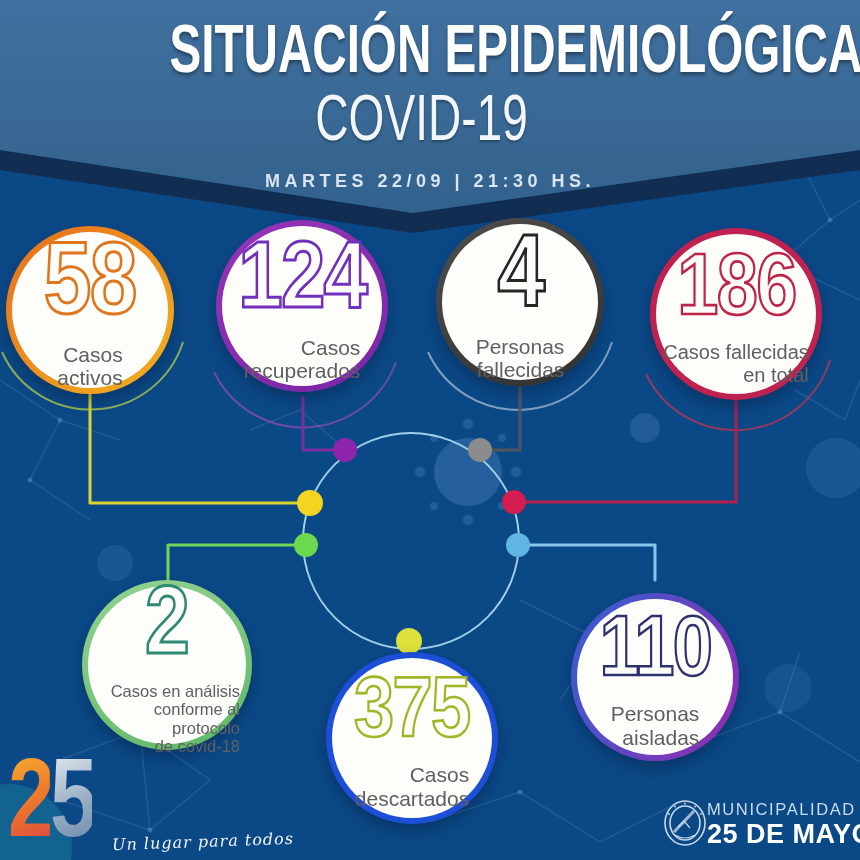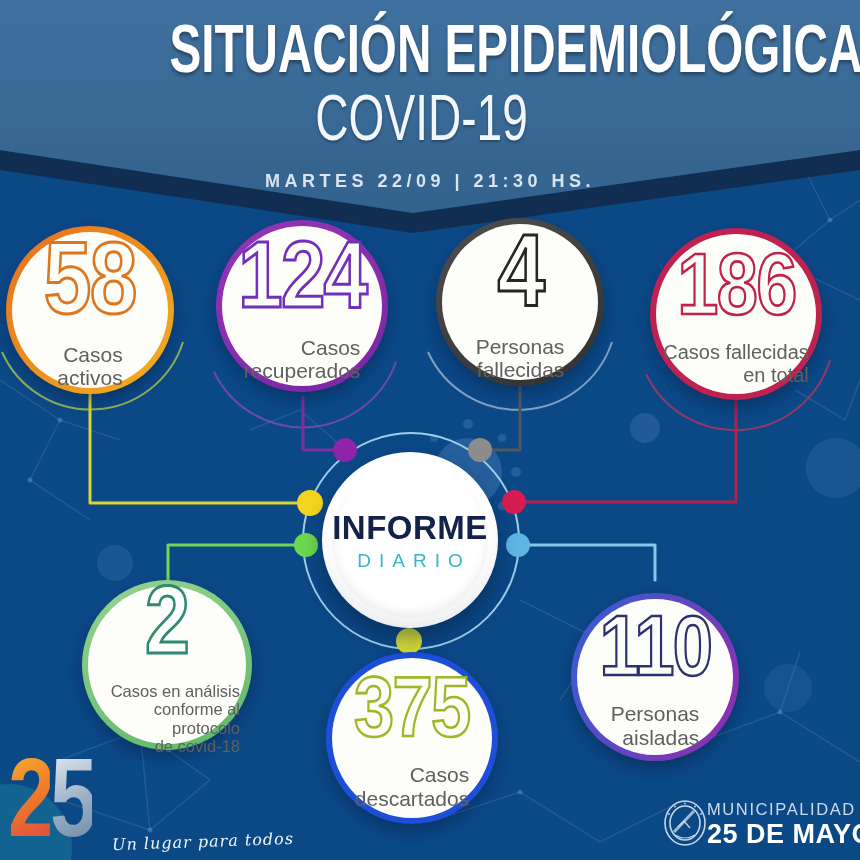--- a/index.html
+++ b/index.html
@@ -235,26 +235,20 @@
     </div>
   </div>
   <div class="stat stat-aisladas" style="--accent:#2e3170">
     <div class="inner">
       <div class="stat-value">110</div>
       <div class="stat-label">Personas
 aisladas</div>
     </div>
   </div>
 
-  <div class="hub">
-    <div class="hub-inner">
-      <div class="hub-title">INFORME</div>
-      <div class="hub-subtitle">DIARIO</div>
-    </div>
-  </div>
 
   <div class="anniv-logo"><span class="d2">2</span><span class="d5">5</span></div>
   <div class="tagline">Un lugar para todos</div>
 
   <svg class="seal" width="46" height="50" viewBox="0 0 46 50">
     <g stroke="#d7e5f2" fill="none" stroke-width="1.6" opacity="0.9">
       <ellipse cx="23" cy="26" rx="20" ry="22"></ellipse>
       <ellipse cx="23" cy="26" rx="15" ry="17"></ellipse>
       <path d="M12 35 L32 14" stroke-width="3" opacity="0.8"></path>
       <path d="M13 38 Q23 44 33 38" stroke-width="1.2"></path>

